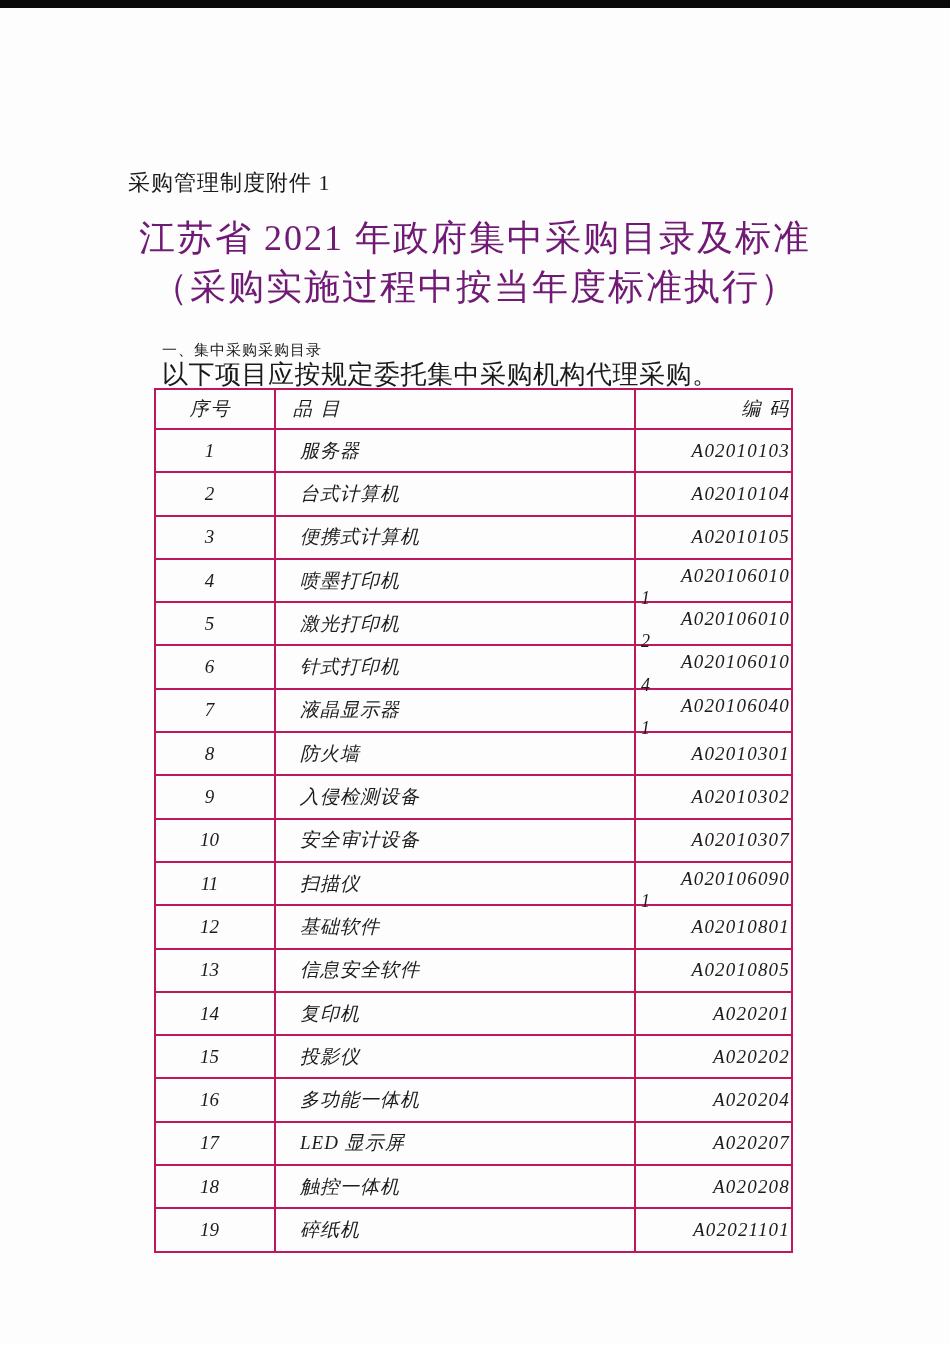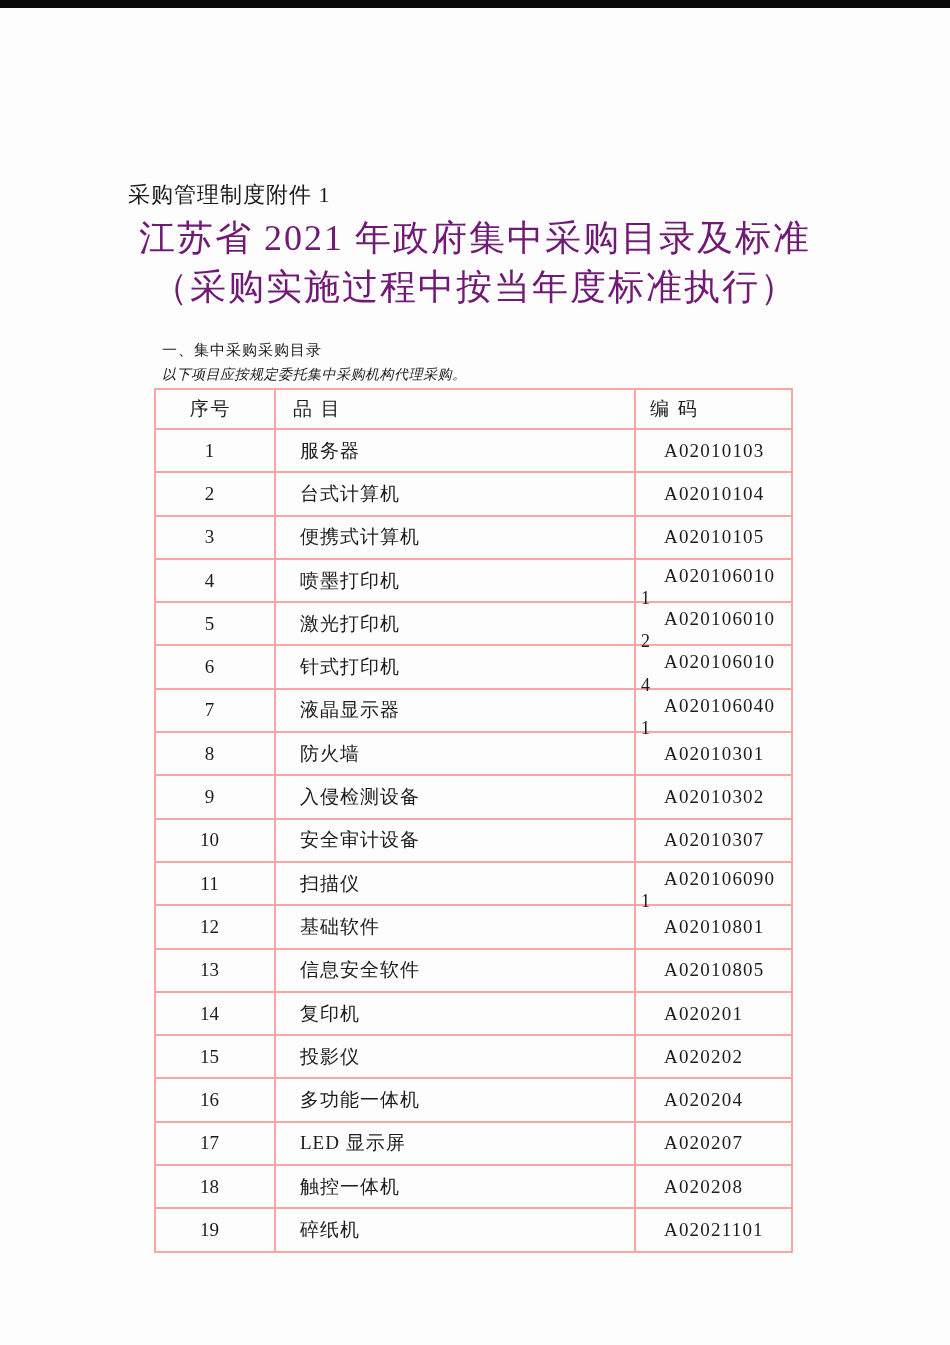--- a/index.html
+++ b/index.html
@@ -14,69 +14,69 @@
   .page {
     position: absolute; inset: 0;
     background: #fdfdfd;
   }
   .top-scan-bar {
     position: absolute; left: 0; top: 0;
     width: 100%; height: 8px;
     background: #0a0a0a;
   }
   .attachment-note {
-    position: absolute; left: 128px; top: 180px;
+    position: absolute; left: 128px; top: 168px;
     font-size: 22px; line-height: 30px;
     letter-spacing: 1px;
   }
   .title-block {
     position: absolute; left: 0; top: 214px; width: 950px;
     text-align: center;
   }
   .title-line {
     font-size: 36px; line-height: 49px;
     letter-spacing: 2px;
     color: #701a75;
   }
   .section-heading {
     position: absolute; left: 162px; top: 338px;
     font-size: 15px; line-height: 24px;
     letter-spacing: 1px;
   }
   .section-intro {
     position: absolute; left: 162px; top: 363px;
-    font-size: 14px; line-height: 24px;
+    font-size: 26px; line-height: 24px;
     letter-spacing: 0.5px;
-    font-style: italic;
   }
   table.catalog {
     position: absolute; left: 154px; top: 388px;
     border-collapse: collapse;
     table-layout: fixed;
     width: 637px;
   }
   table.catalog th, table.catalog td {
-    border: 2px solid #fca5a5;
+    border: 2px solid #be185d;
     font-weight: normal;
     font-size: 19px;
     color: #1c1c1c;
     background: transparent;
+    font-style: italic;
   }
   table.catalog th { height: 36px; }
   table.catalog td { height: 39.3px; }
   .col-no   { width: 120px; }
   .col-item { width: 360px; }
   .col-code { width: 157px; }
   th.h-no   { text-align: center; padding-right: 10px; letter-spacing: 2px; }
   th.h-item { text-align: left; padding-left: 17px; letter-spacing: 2px; border-radius: 11px; }
-  th.h-code { text-align: left; padding-left: 14px; letter-spacing: 2px; }
+  th.h-code { text-align: right; padding-left: 14px; letter-spacing: 2px; }
   td.c-no   { text-align: center; padding-right: 12px; }
   td.c-item { text-align: left; padding-left: 24px; letter-spacing: 1px; }
   td.c-code {
-    text-align: left; padding-left: 28px;
+    text-align: right; padding-left: 28px;
     letter-spacing: 1.2px;
     position: relative;
   }
   td.c-code.wrapped { vertical-align: top; }
   td.c-code.wrapped .code-main { display: inline-block; padding-top: 4px; }
   .code-wrap {
     position: absolute; left: 5px; bottom: -6px;
     font-size: 18px; letter-spacing: 0;
     line-height: 18px;
     color: #1c1c1c;

